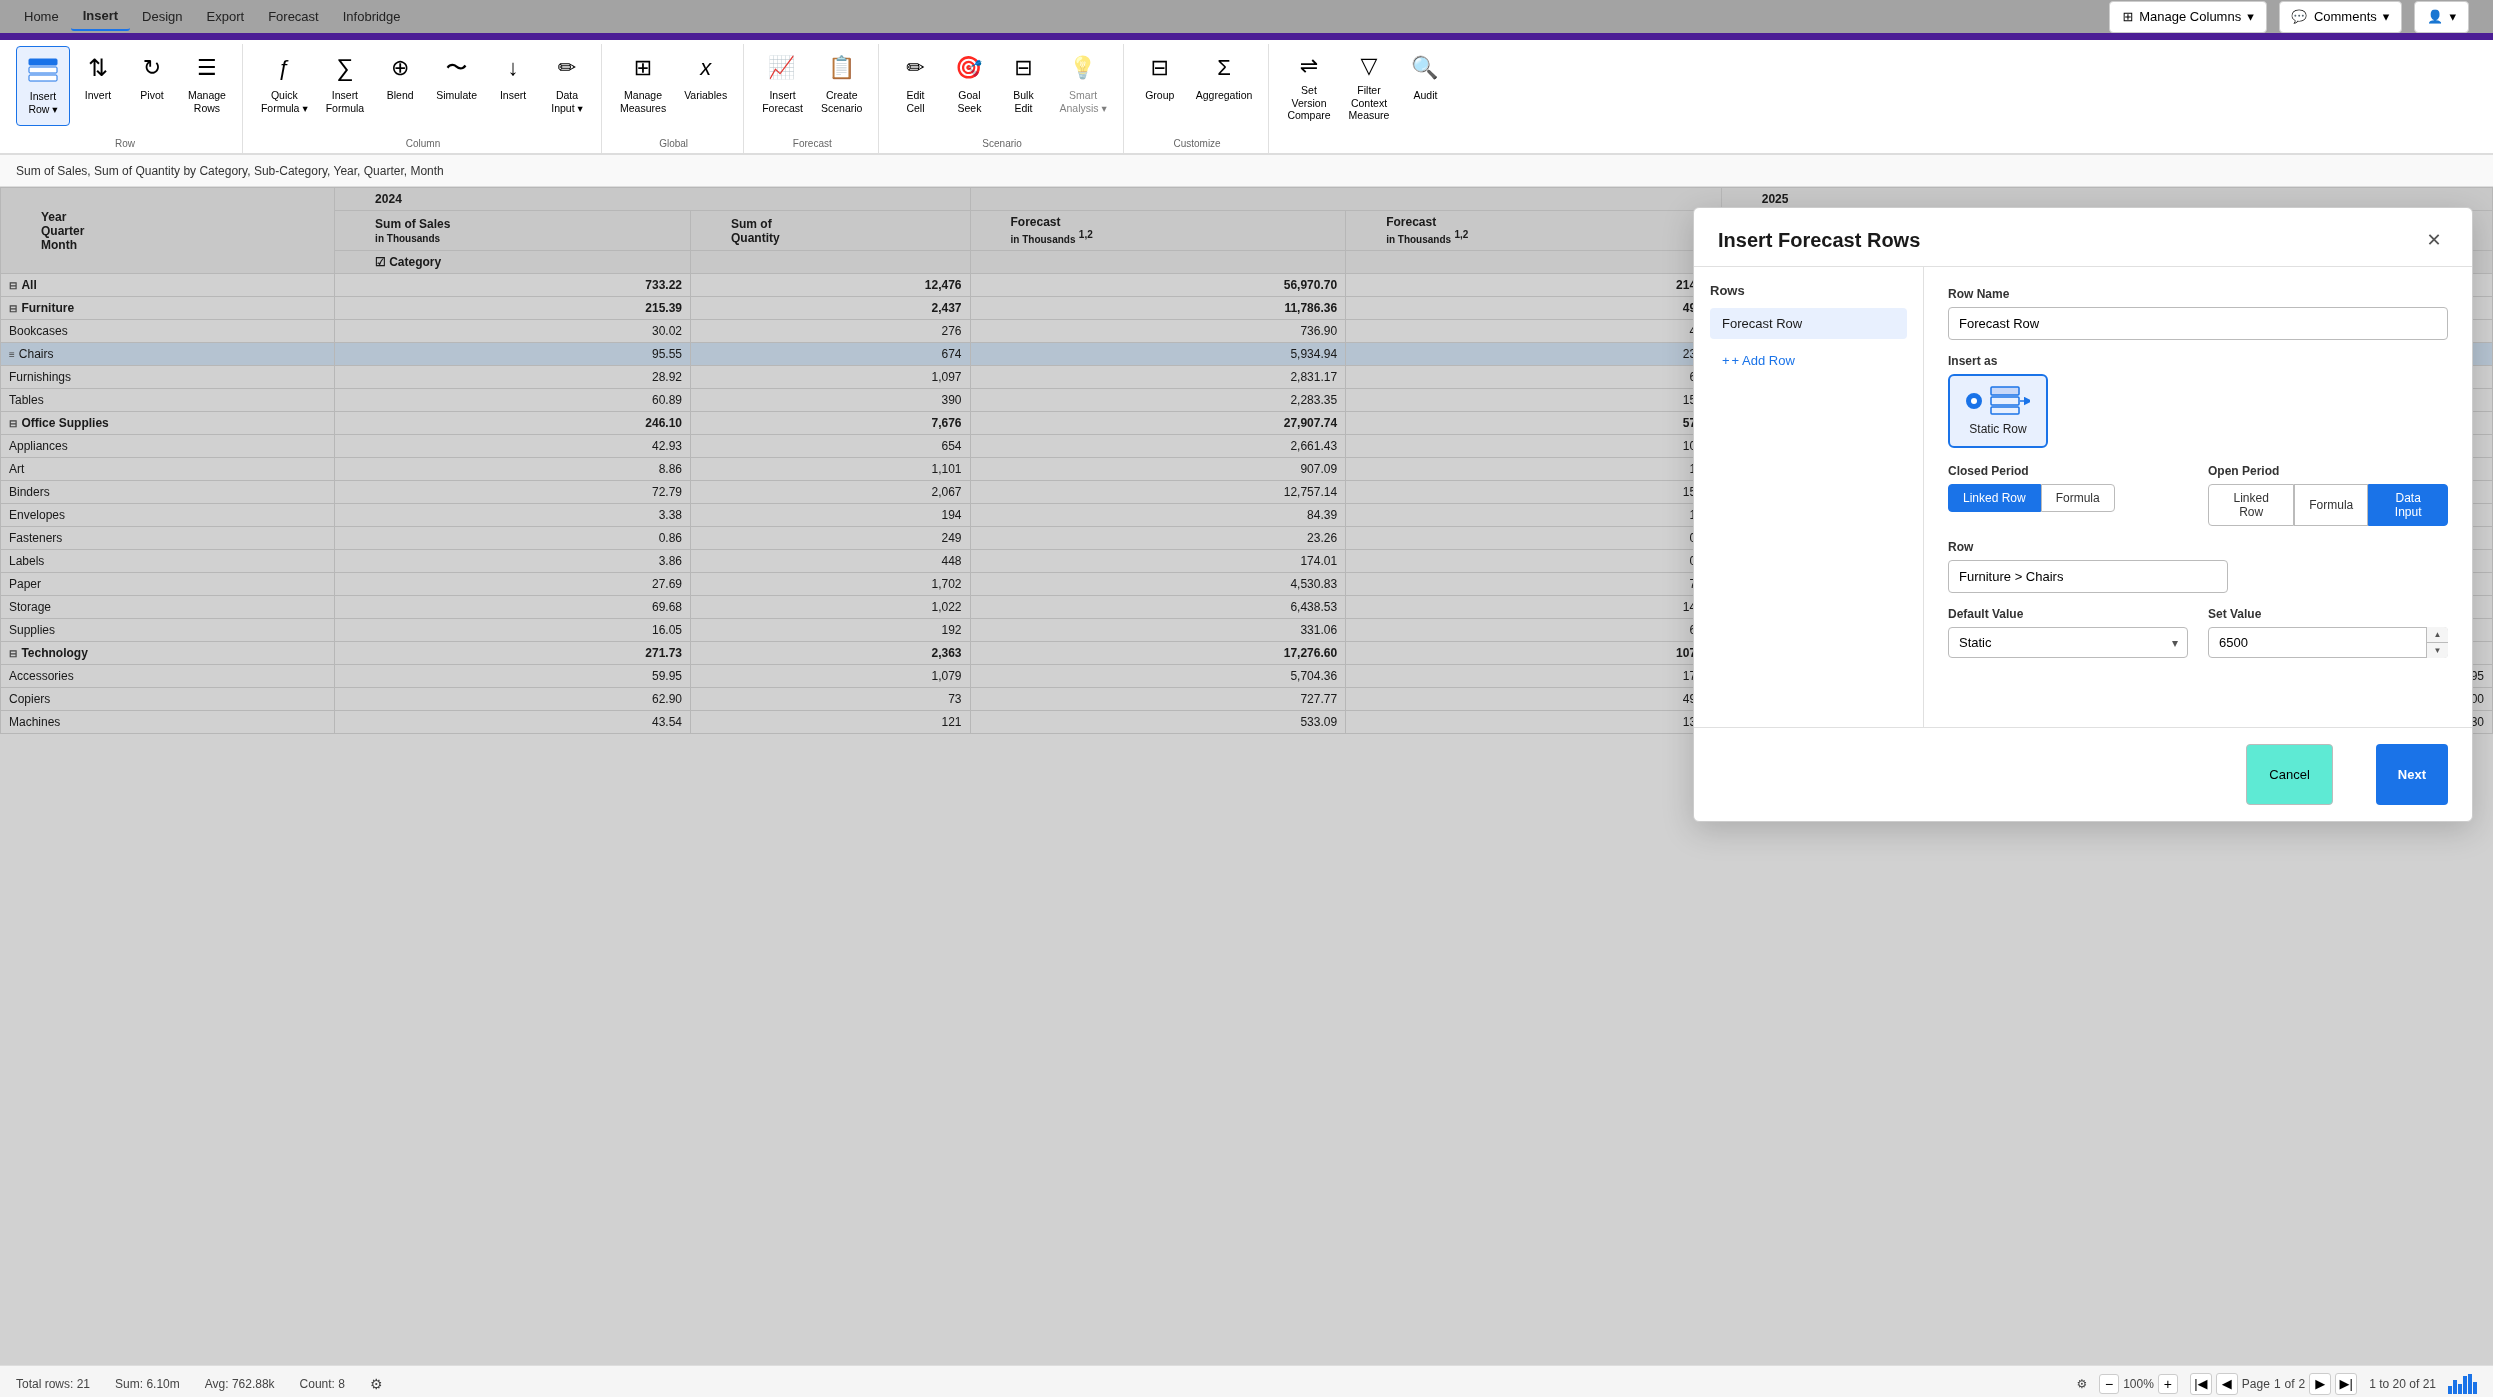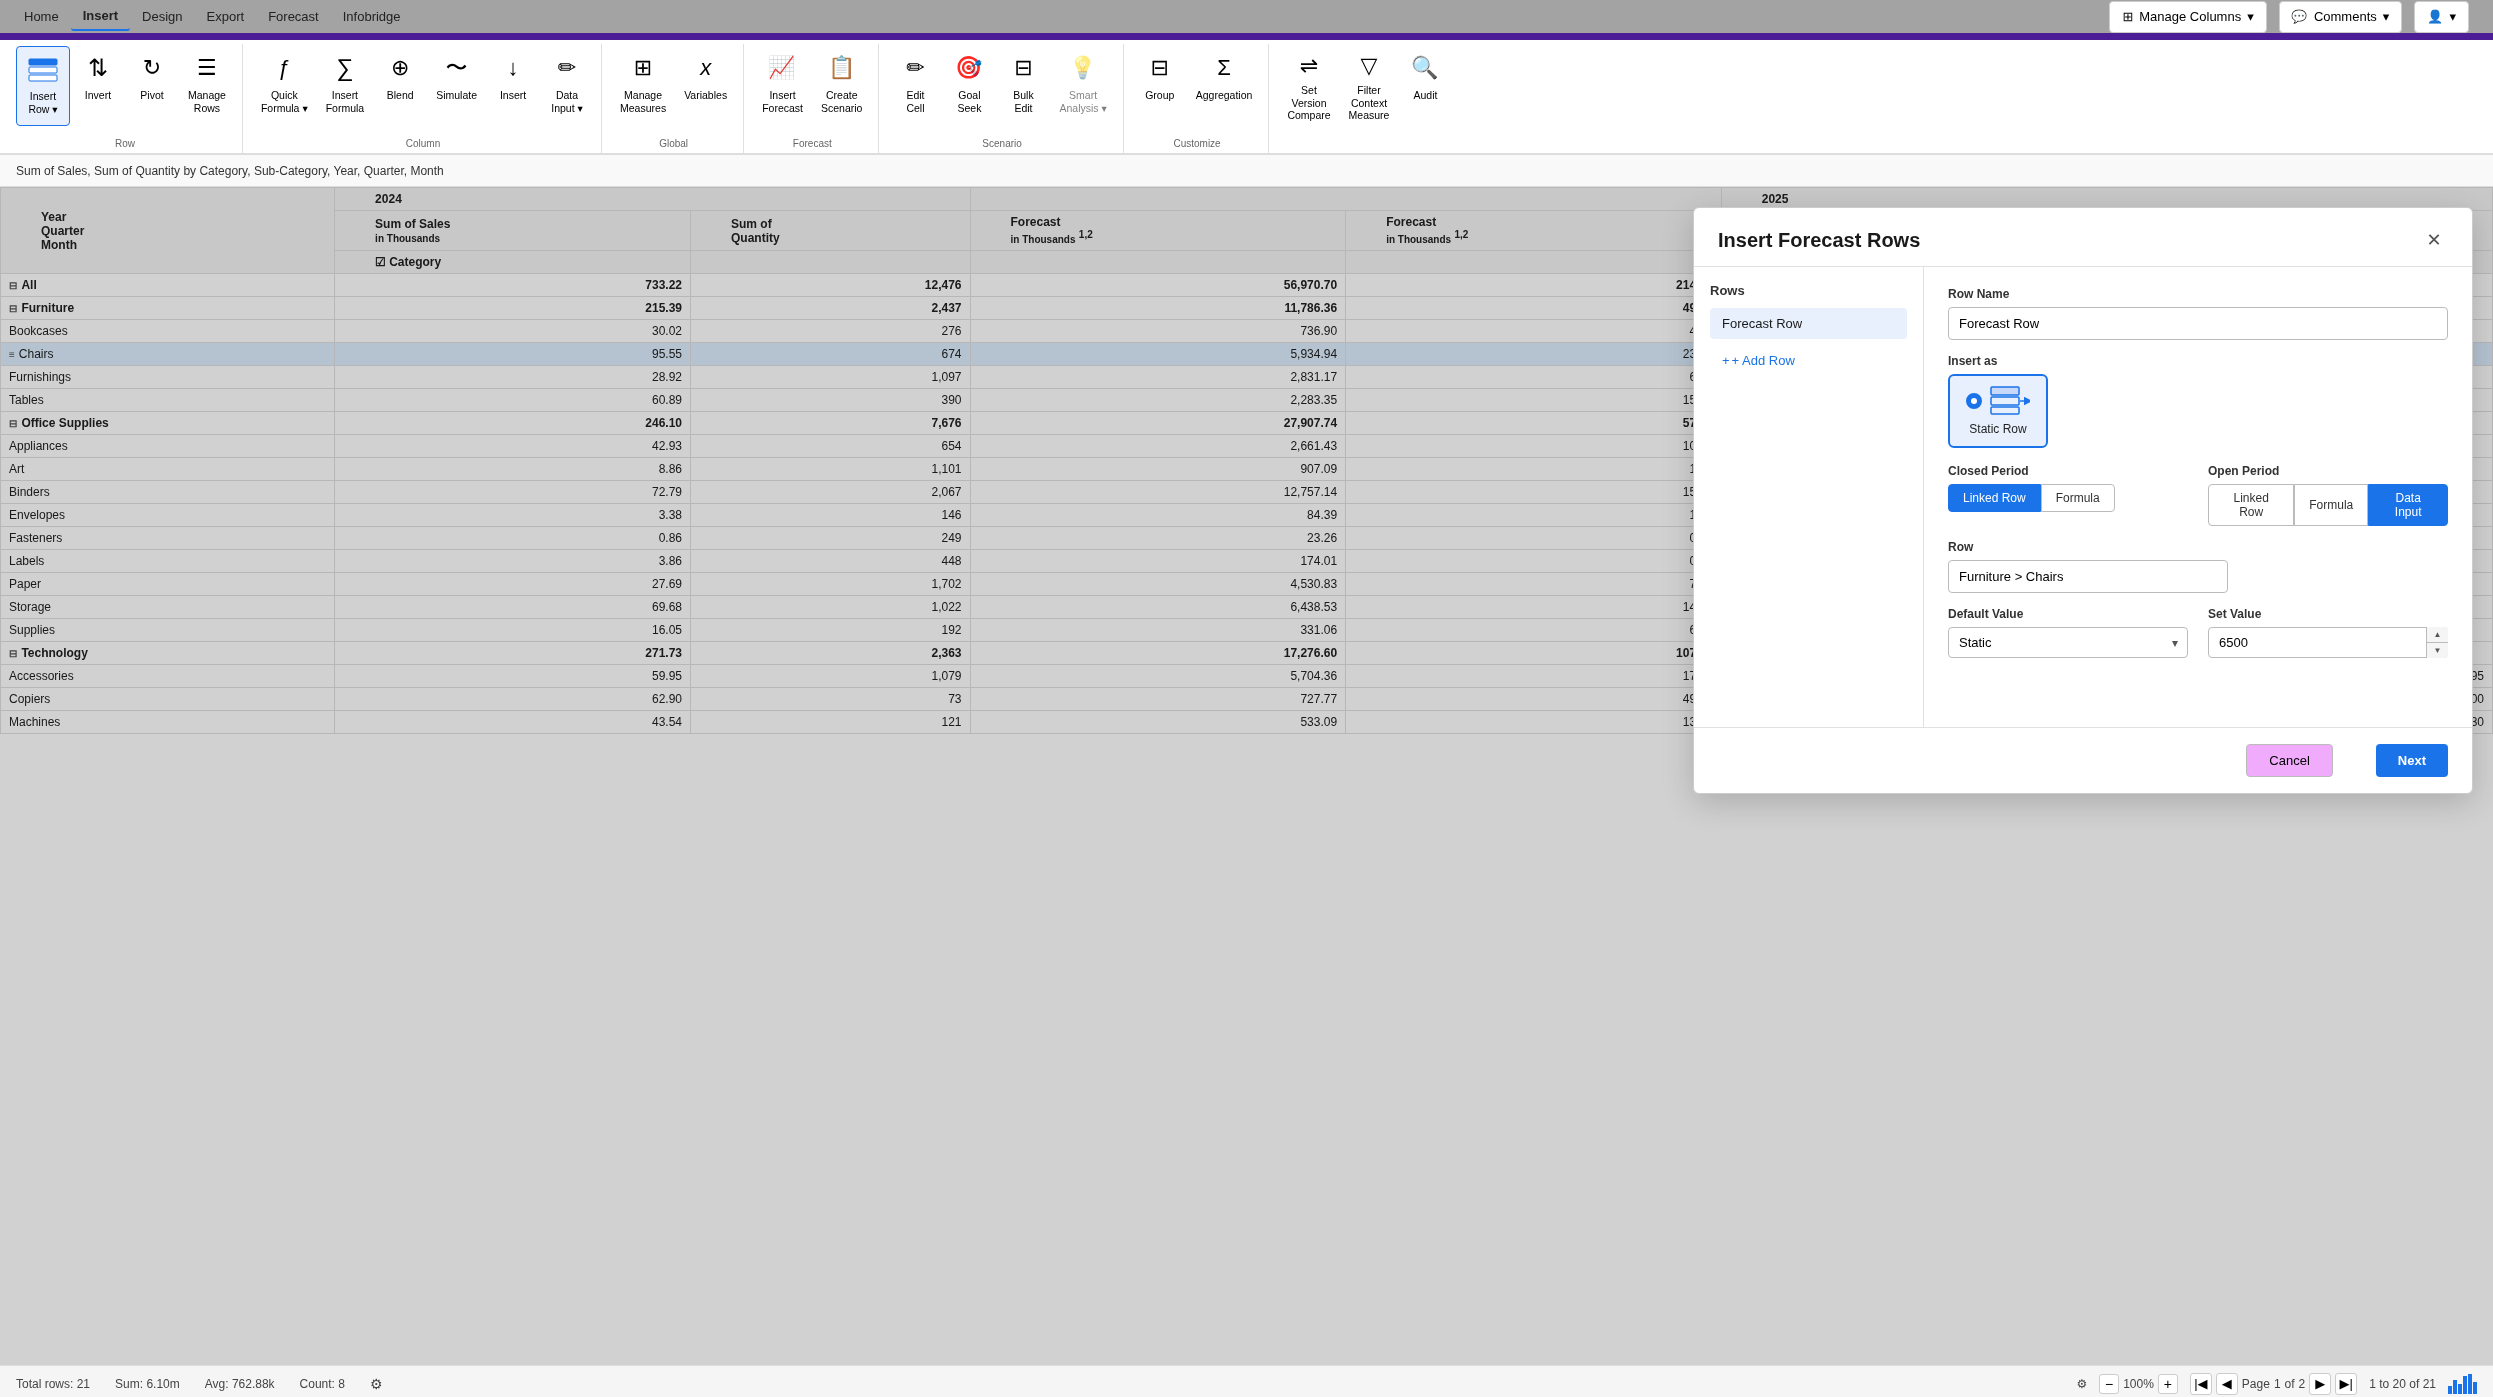--- a/index.html
+++ b/index.html
@@ -411,24 +411,24 @@
 
     .modal-footer {
       display: flex;
       justify-content: flex-end;
       gap: 12px;
       padding: 16px 24px;
       border-top: 1px solid #e0e0e0;
     }
 
     .btn-cancel {
-      padding: 8px 22px;
+      padding: 22px 22px;
       border: 1px solid #bbb;
       border-radius: 4px;
-      background: #f0abfc;
+      background: #5eead4;
       cursor: pointer;
       font-size: 13px;
     }
 
     .btn-primary {
       padding: 8px 22px;
       border: none;
       border-radius: 4px;
       background: #1a73e8;
       color: #fff;
@@ -791,21 +791,21 @@
         <td class="num">2,067</td>
         <td class="num">12,757.14</td>
         <td class="num">15.98</td>
         <td class="num">15.98</td>
         <td class="num"></td>
         <td class="num"></td>
       </tr>
       <tr>
         <td class="indent">Envelopes</td>
         <td class="num">3.38</td>
-        <td class="num">146</td>
+        <td class="num">194</td>
         <td class="num">84.39</td>
         <td class="num">1.07</td>
         <td class="num">1.07</td>
         <td class="num"></td>
         <td class="num"></td>
       </tr>
       <tr>
         <td class="indent">Fasteners</td>
         <td class="num">0.86</td>
         <td class="num">249</td>

